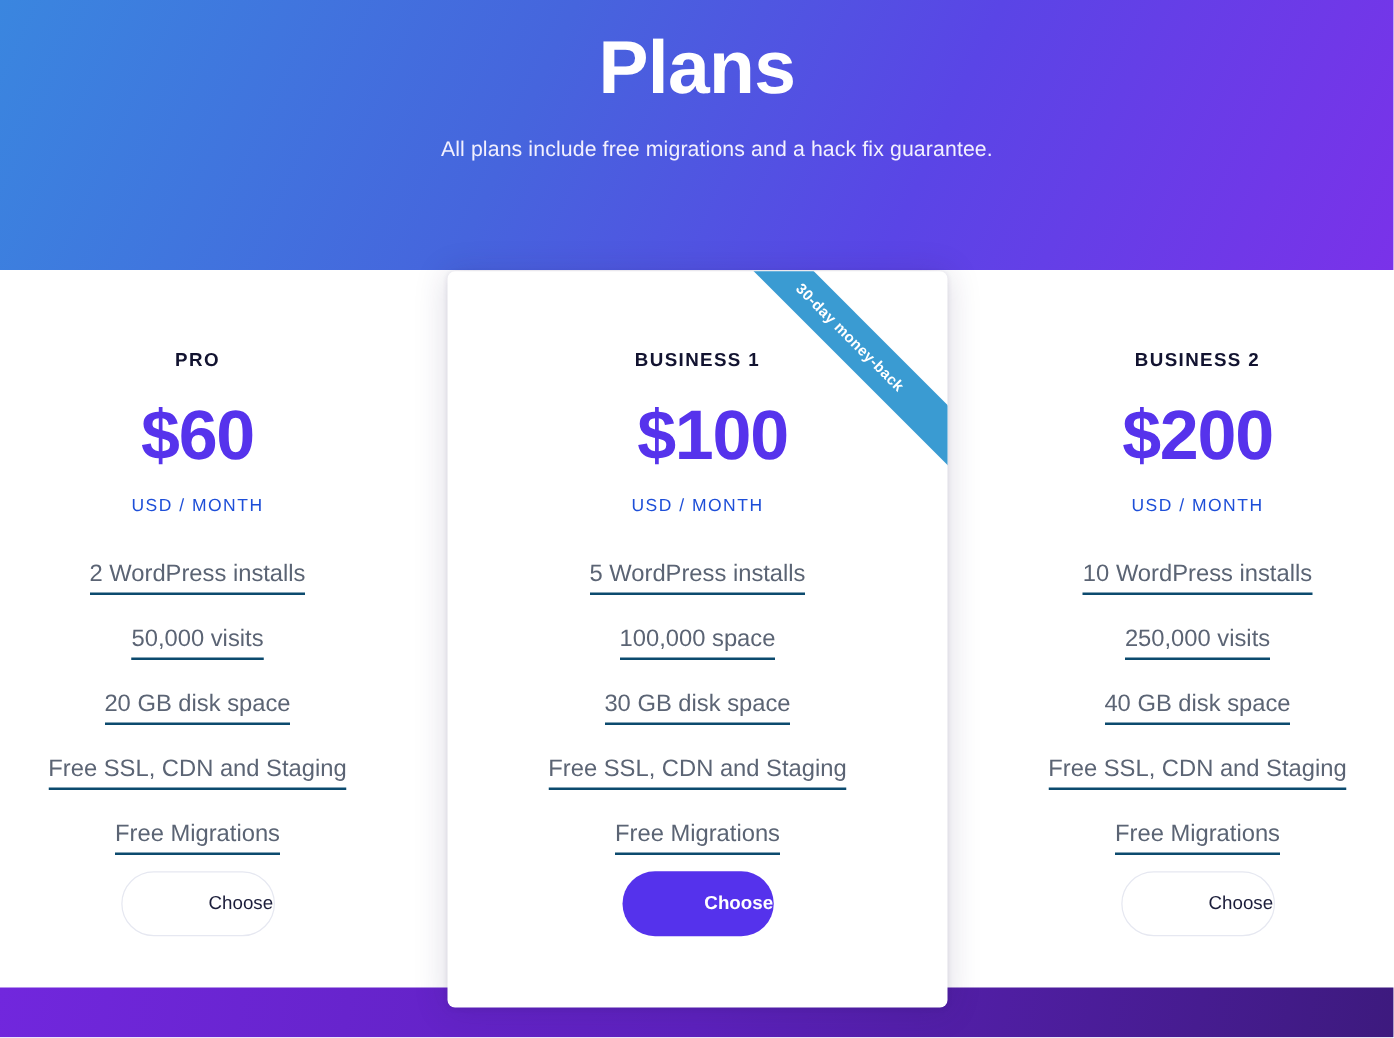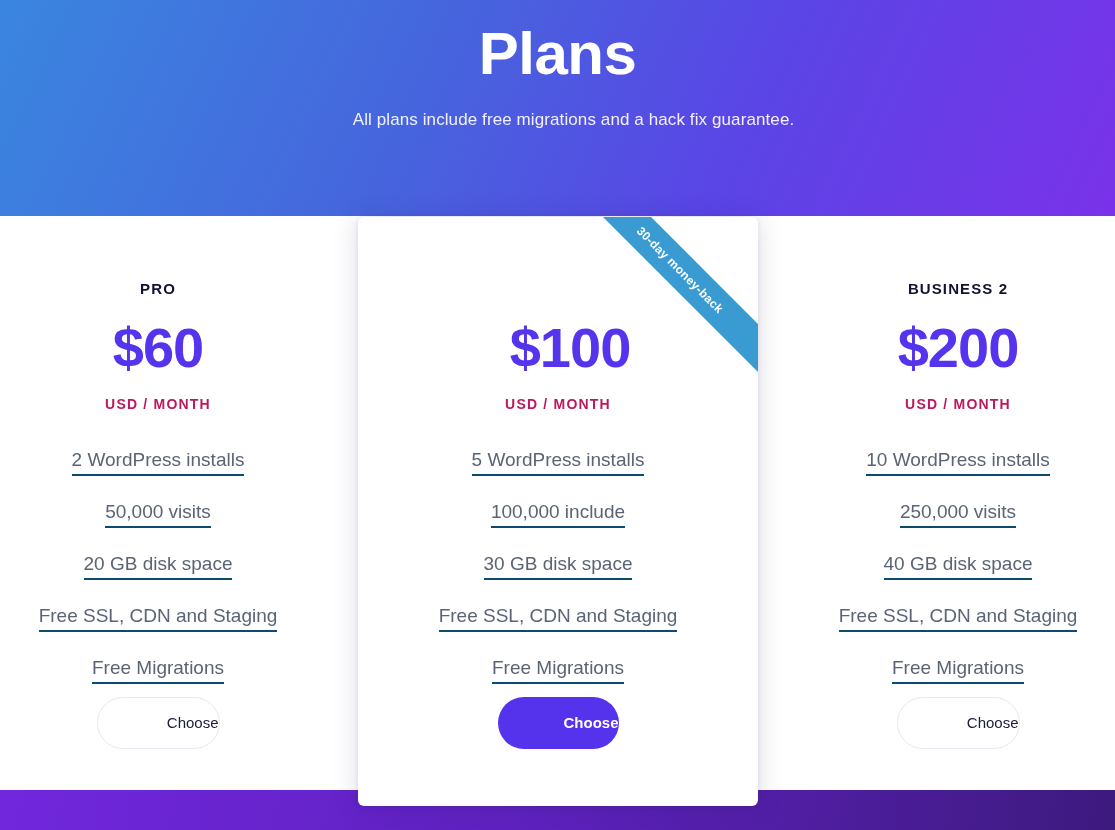--- a/index.html
+++ b/index.html
@@ -99,22 +99,22 @@
   }
   .plan-price {
     font-size:56px;
     font-weight:bold;
     color:#5633ec;
     letter-spacing:-1px;
     line-height:1;
   }
   .plan-period {
     font-size:14px;
-    font-weight:bold;
-    color:#be185d;
+    font-weight:normal;
+    color:#1d4ed8;
     letter-spacing:1.2px;
     text-transform:uppercase;
   }
 
   .features { list-style:none; }
   .features li {
     font-size:19px;
     font-weight:400;
     color:#5b6474;
     line-height:1;
@@ -235,25 +235,26 @@
     </div>
 
   </div>
 
   <div class="plan-featured">
 
     <div class="ribbon">
       <span class="ribbon-text">30-day money-back</span>
     </div>
 
+    <div class="plan-name">BUSINESS 1</div>
     <div class="plan-price">$100</div>
     <div class="plan-period">USD / MONTH</div>
     <ul class="features">
       <li><span class="f-txt">5 WordPress installs</span></li>
-      <li><span class="f-txt">100,000 include</span></li>
+      <li><span class="f-txt">100,000 space</span></li>
       <li><span class="f-txt">30 GB disk space</span></li>
       <li><span class="f-txt">Free SSL, CDN and Staging</span></li>
       <li><span class="f-txt">Free Migrations</span></li>
     </ul>
     <div class="btn-wrap">
       <div class="btn btn-solid">Choose</div>
     </div>
 
   </div>
 

